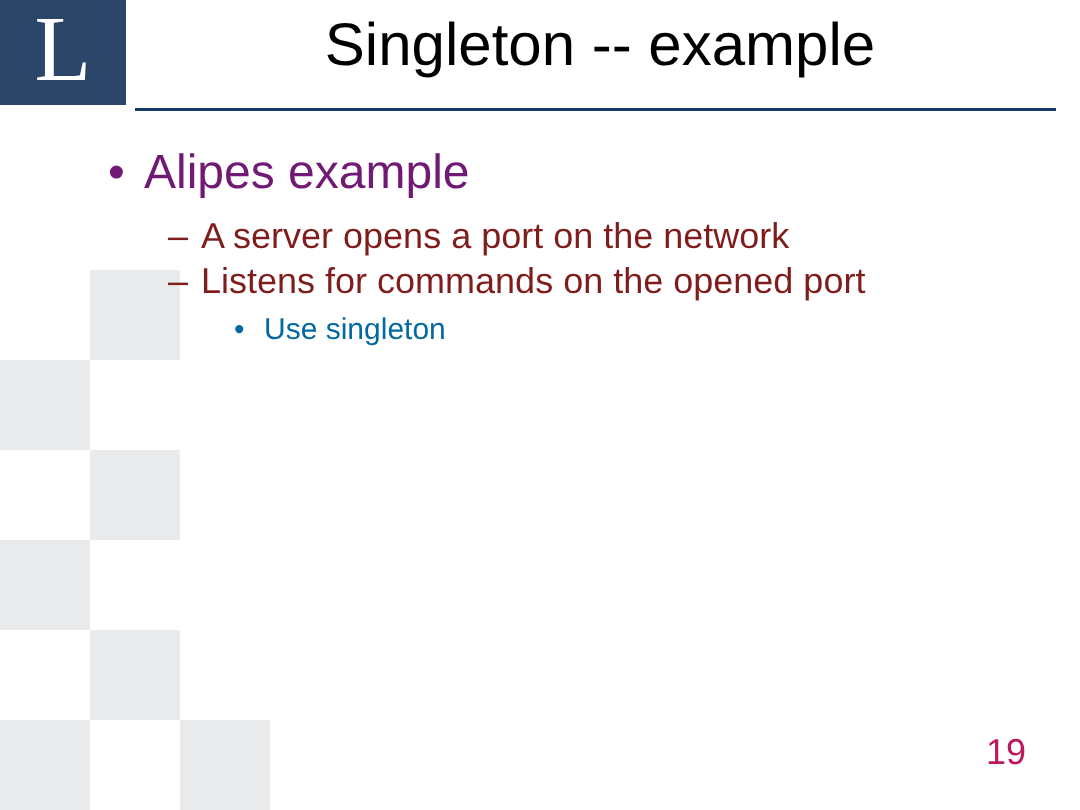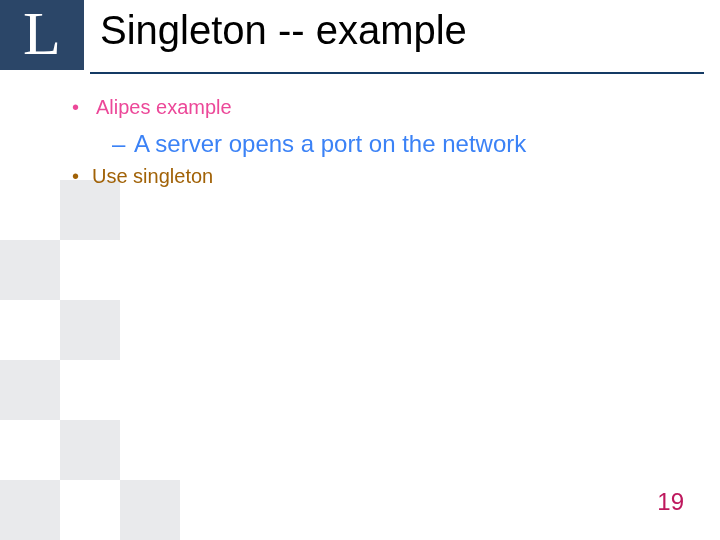--- a/index.html
+++ b/index.html
@@ -33,59 +33,61 @@
     font-weight: 400;
     line-height: 1;
     position: relative;
     top: -2px;
   }
   .title {
     position: absolute;
     top: 8px;
     left: 100px;
     right: 20px;
+    text-align: center;
     font-size: 40px;
     color: #000000;
   }
   .divider {
     position: absolute;
     top: 72px;
     left: 90px;
     right: 16px;
     height: 2px;
     background: #143a64;
   }
   .content {
     position: absolute;
     top: 96px;
     left: 72px;
     right: 30px;
   }
   .lvl1 {
-    font-size: 20px;
-    color: #ec4899;
+    font-size: 32px;
+    color: #701a75;
     margin-bottom: 10px;
   }
   .lvl1 .bullet {
     display: inline-block;
     width: 24px;
   }
   .lvl2 {
     font-size: 24px;
-    color: #3b82f6;
+    color: #7f1d1d;
     margin-left: 40px;
     line-height: 1.25;
   }
   .lvl2 .dash {
     display: inline-block;
     width: 22px;
   }
   .lvl3 {
     font-size: 20px;
-    color: #a16207;
+    color: #0369a1;
+    margin-left: 84px;
     margin-top: 6px;
   }
   .lvl3 .bullet {
     display: inline-block;
     width: 20px;
   }
   .page-number {
     position: absolute;
     bottom: 24px;
     right: 36px;
@@ -128,18 +130,21 @@
 
 <div class="divider"></div>
 
 <div class="content">
   <div class="lvl1">
     <span class="bullet">•</span><span>Alipes example</span>
   </div>
   <div class="lvl2">
     <span class="dash">–</span><span>A server opens a port on the network</span>
   </div>
+  <div class="lvl2">
+    <span class="dash">–</span><span>Listens for commands on the opened port</span>
+  </div>
   <div class="lvl3">
     <span class="bullet">•</span><span>Use singleton</span>
   </div>
 </div>
 
 <div class="page-number">19</div>
 
 </body></html>

